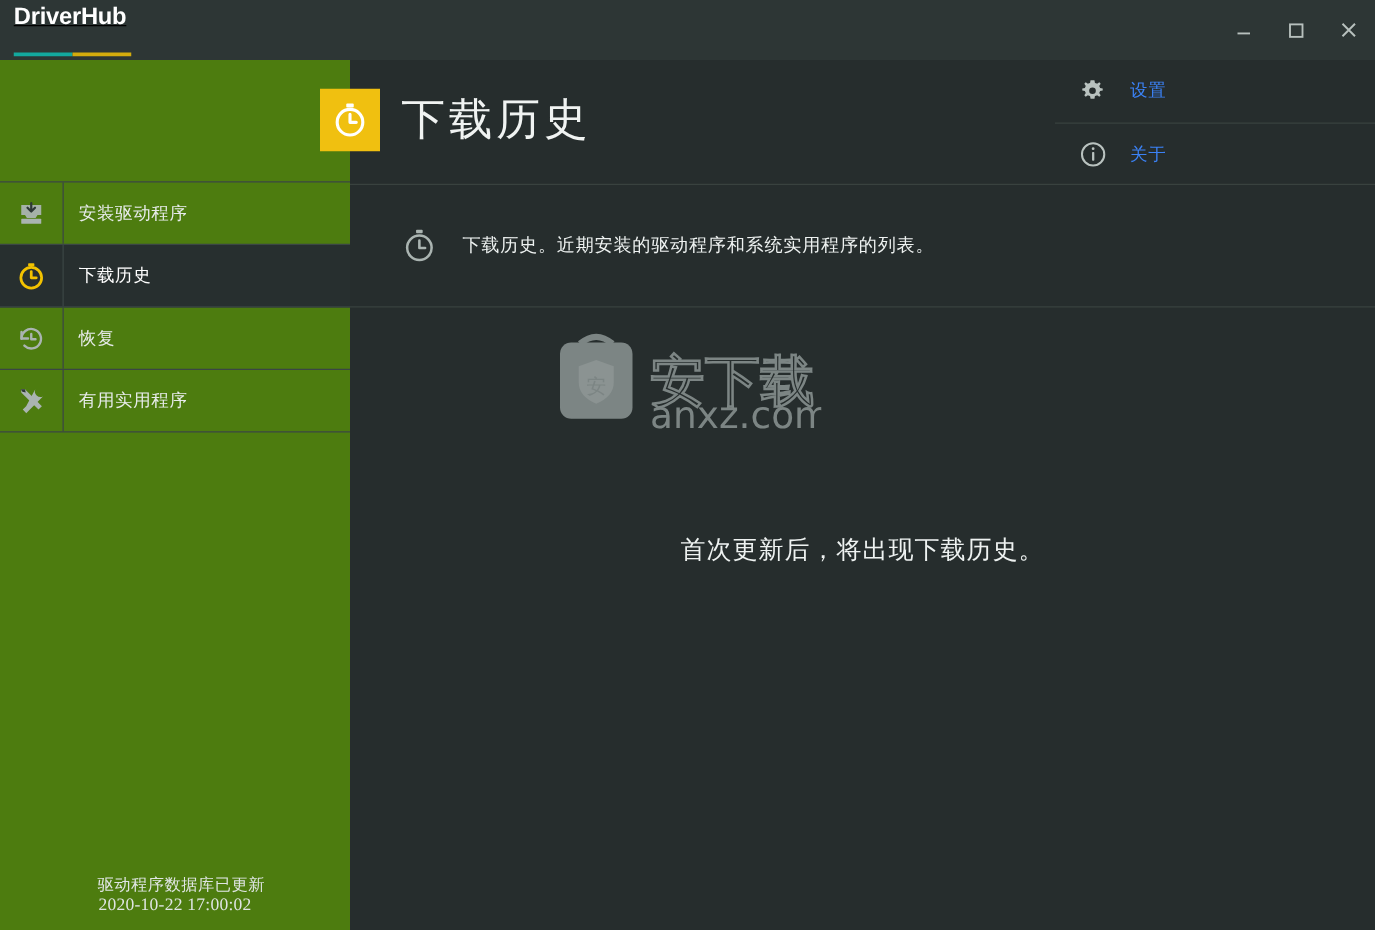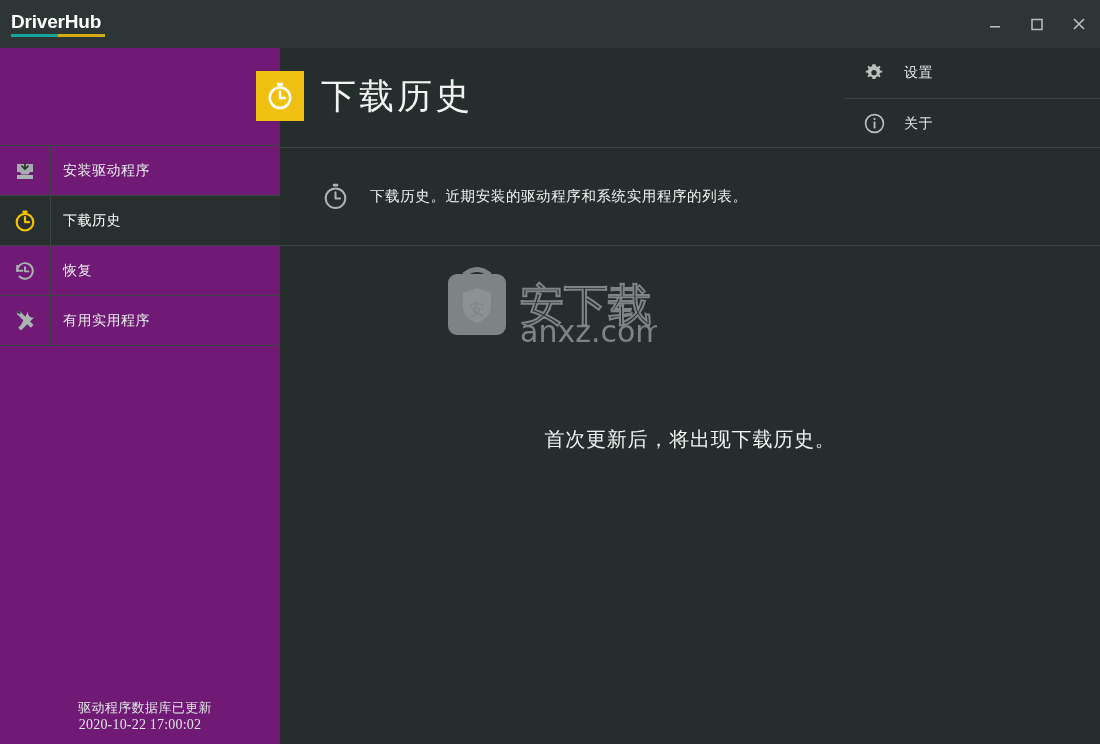--- a/index.html
+++ b/index.html
@@ -18,21 +18,22 @@
   
   .titlebar {
     position: absolute; left: 0; top: 0;
     width: 1100px; height: 48px;
     background: #2d3635;
     display: flex; align-items: center;
   }
   .logo {
     margin-left: 11px;
     position: relative;
-    padding-bottom: 5px;
+    padding-bottom: 21px;
+    text-decoration: underline;
   }
   .logo-text {
     font-size: 19px; font-weight: bold; color: #ffffff;
     letter-spacing: -0.2px; line-height: 20px;
   }
   .logo-underline {
     position: absolute; left: 0; bottom: 0;
     width: 94px; height: 3px;
     display: flex;
   }
@@ -49,21 +50,21 @@
     display: flex; align-items: center; justify-content: center;
     color: #b7c0bd;
     cursor: default;
   }
   .winbtn svg { display: block; }
 
   
   .sidebar {
     position: absolute; left: 0; top: 48px;
     width: 280px; height: 696px;
-    background: #701a75;
+    background: #4d7c0f;
   }
   .side-spacer { height: 97px; }
   .side-list { border-top: 1px solid #3b4644; }
   .side-item {
     position: relative;
     height: 50px;
     display: flex; align-items: center;
     border-bottom: 1px solid #3b4644;
     cursor: default;
   }
@@ -133,21 +134,21 @@
   }
   .topmenu-item + .topmenu-item { border-top: 1px solid #39423f; }
   .topmenu-item .mico {
     width: 28px; height: 28px;
     display: flex; align-items: center; justify-content: center;
     color: #b9c2bf;
     flex: 0 0 28px;
   }
   .topmenu-item .mlbl {
     padding-left: 16px;
-    font-size: 14px; color: #e5e5e5; letter-spacing: 0.5px;
+    font-size: 14px; color: #3b82f6; letter-spacing: 0.5px;
   }
 
   
   .info-strip {
     position: relative;
     height: 98px;
     display: flex; align-items: center;
     border-bottom: 1px solid #39423f;
     padding-left: 40px;
   }

